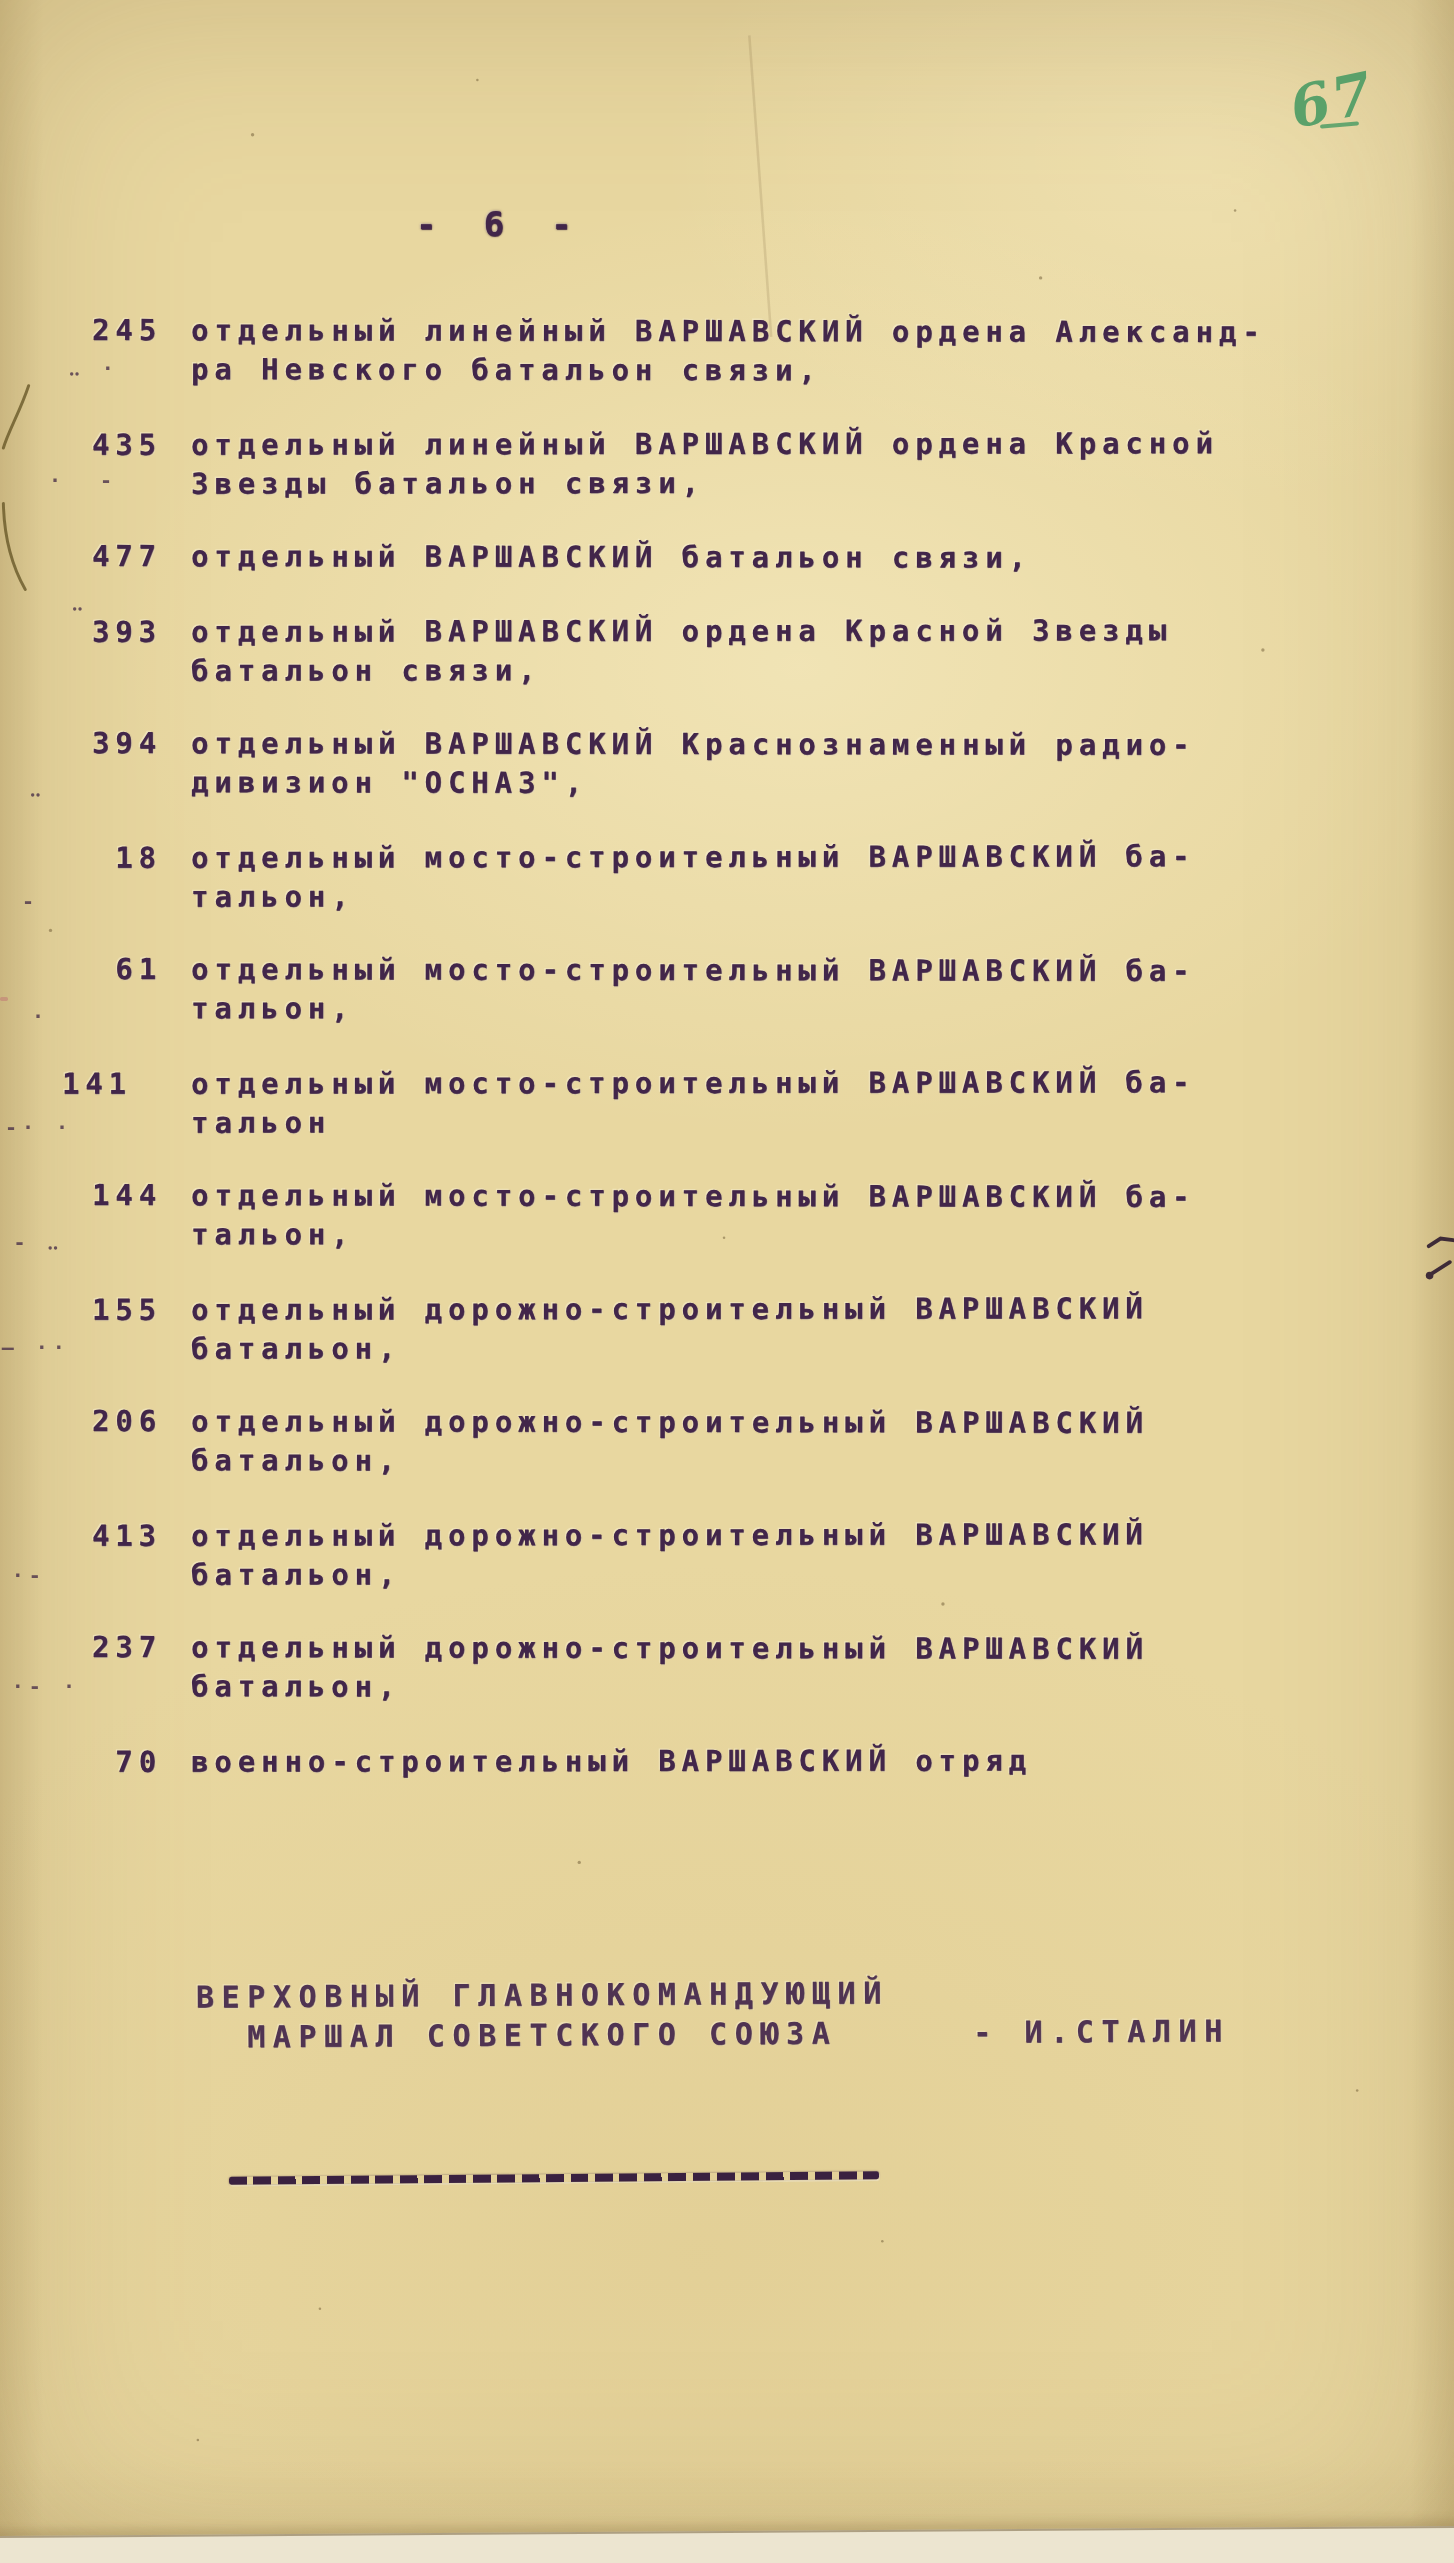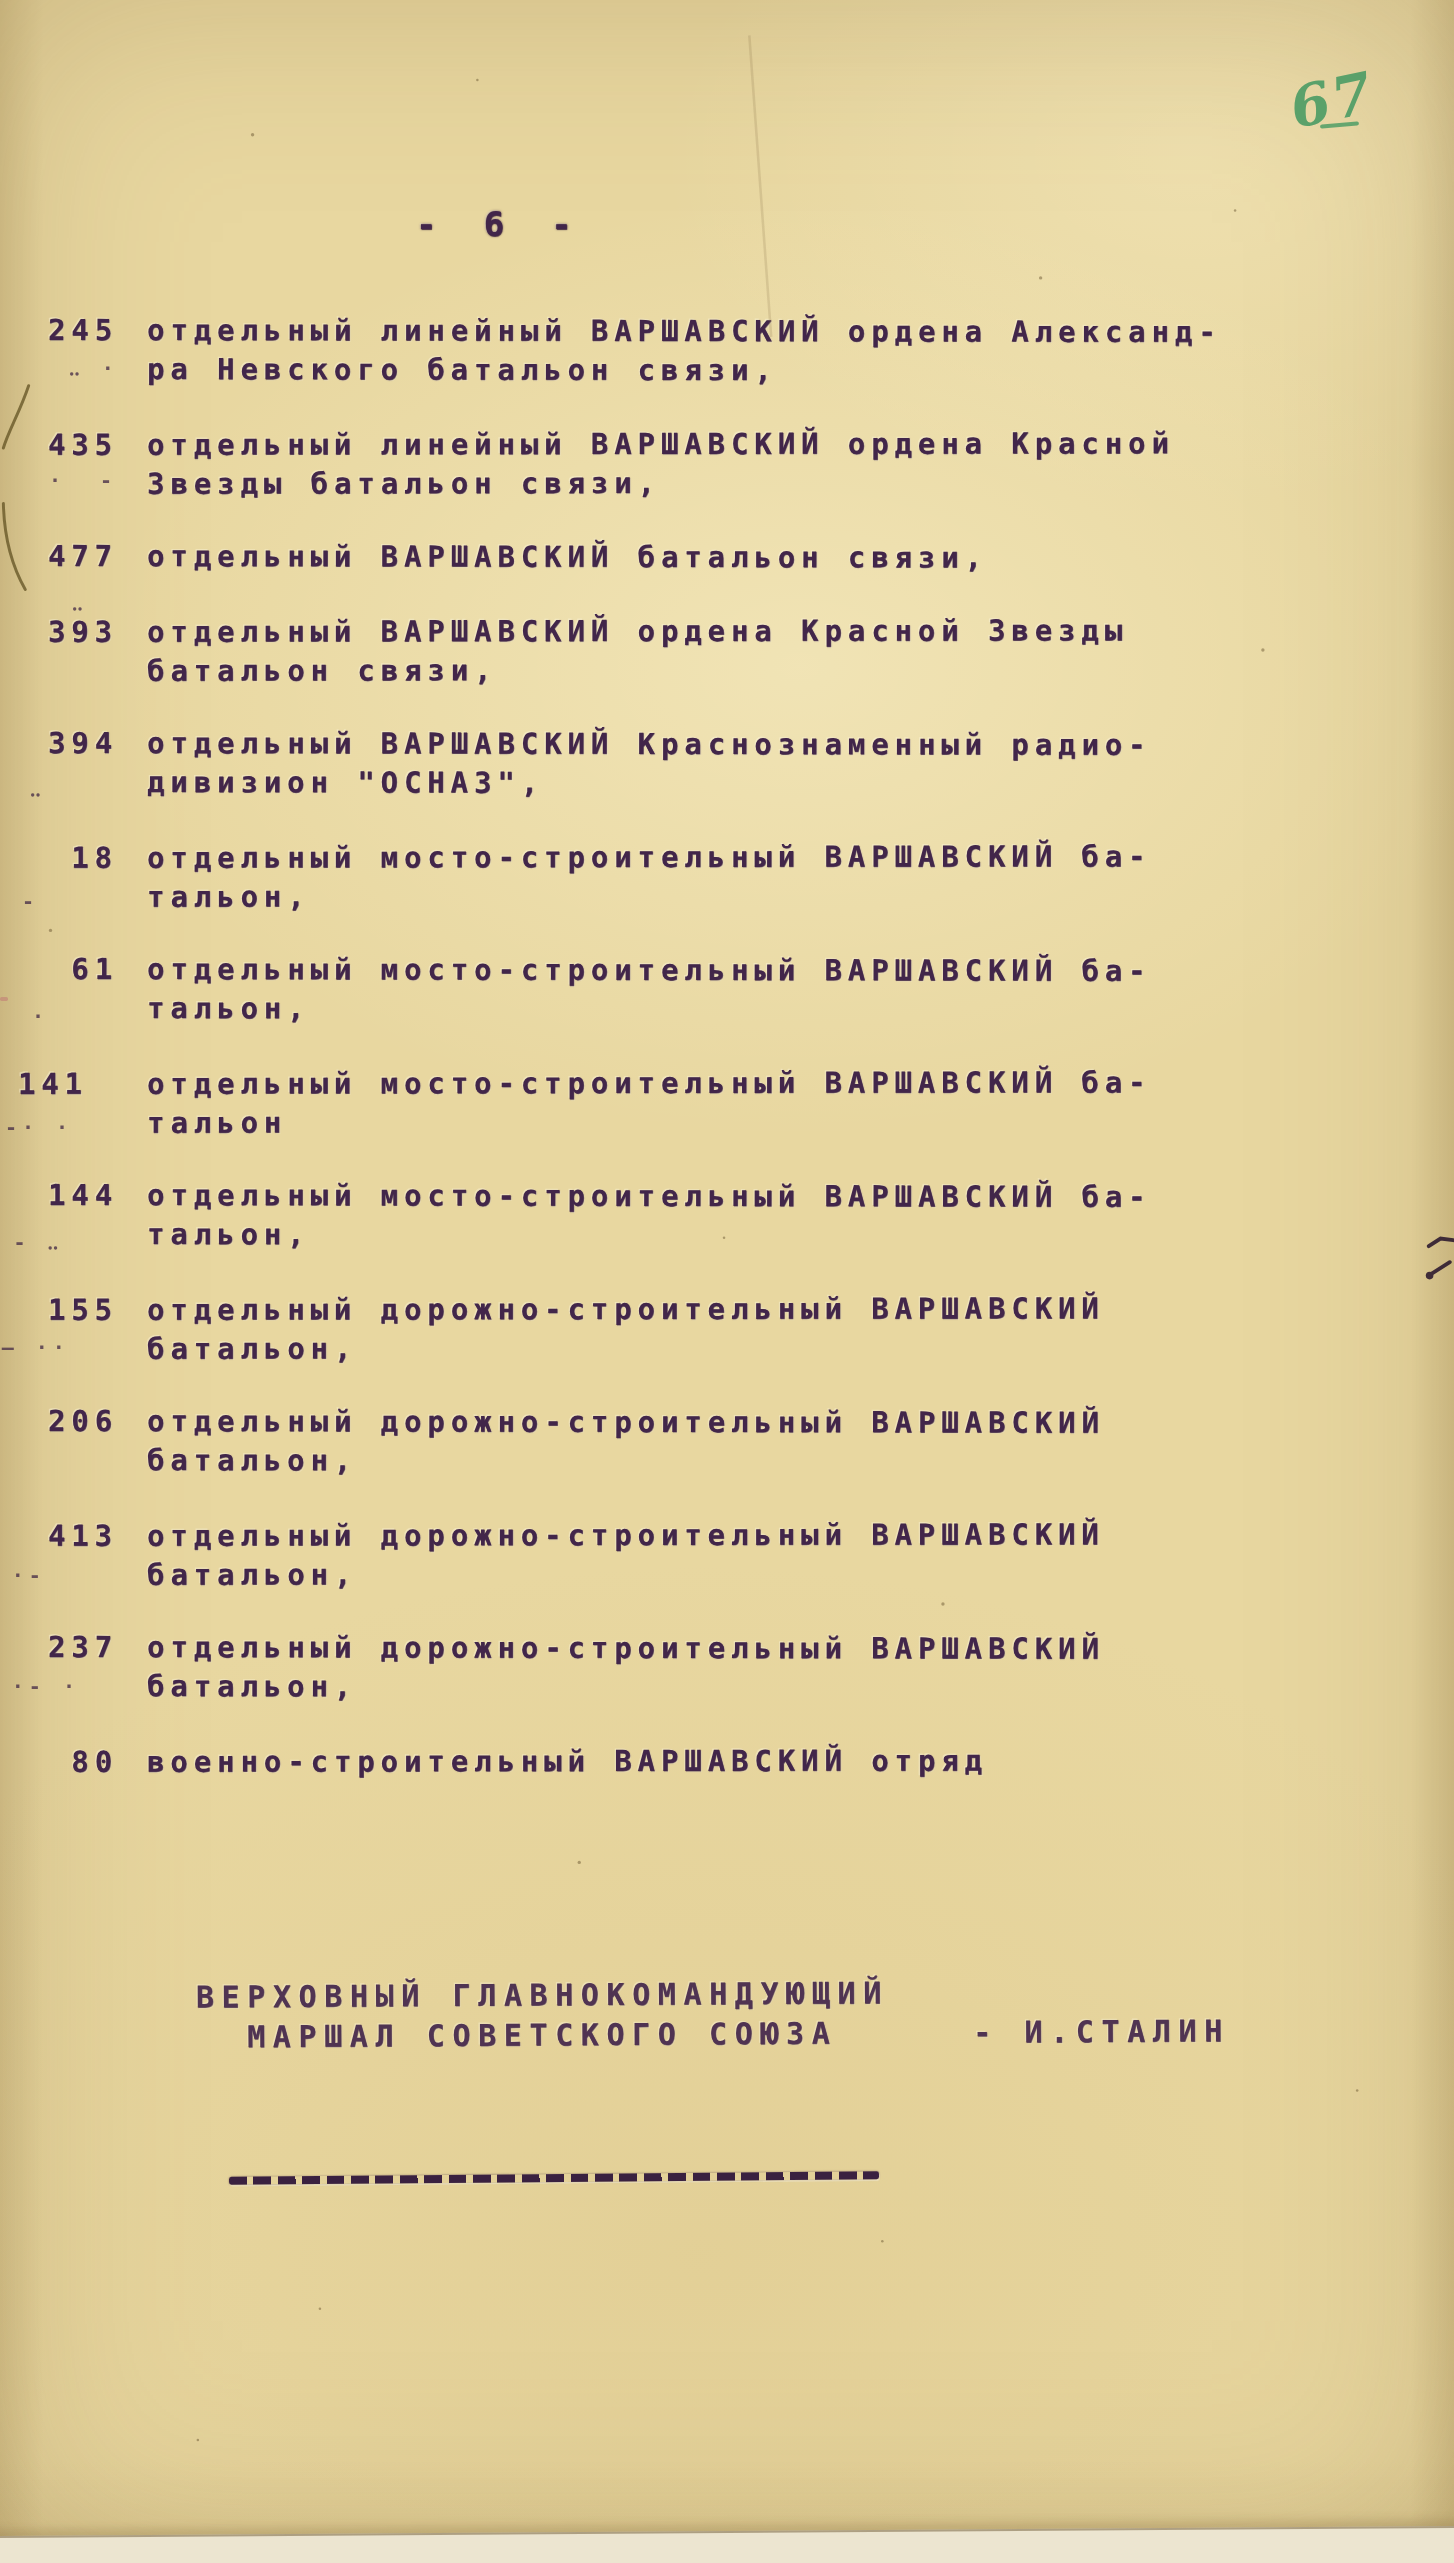--- a/index.html
+++ b/index.html
@@ -47,21 +47,21 @@
     font-size:34px;letter-spacing:10px;word-spacing:6.7px;
     text-shadow:0 0 2.5px rgba(55,28,60,.8),
       0.5px 0.5px 0.8px rgba(50,25,55,.8),
       -1.3px -1.3px 0.5px rgba(253,247,224,.4);
   }
   
   #unit-list{position:absolute;left:0;top:312px;width:1347px;}
   .unit-row{display:flex;margin-bottom:35px;}
   .unit-row:nth-child(odd){transform:rotate(.1deg);}
   .unit-row:nth-child(even){transform:rotate(-.08deg);}
-  .unit-number{width:118px;text-align:right;flex:none;}
+  .unit-number{width:118px;text-align:right;flex:none;margin-left:44px;}
   .unit-row:nth-child(8) .unit-number{transform:translateX(-30px);}
   .unit-text{margin-left:29px;}
   
   #signature{position:absolute;left:196px;top:1974px;transform:rotate(-.35deg);opacity:.93;}
   .sig-line{font-size:30px;letter-spacing:7.6px;line-height:40px;color:#45284d;}
   .sig-line2{position:relative;left:51px;width:1179px;}
   .sig-name{position:absolute;left:726px;top:0;}
   
   #dashed-rule{
     position:absolute;left:229px;top:2174px;width:650px;height:7.6px;
@@ -185,21 +185,21 @@
         </div>
       </div>
       <div class="unit-row">
         <div class="unit-number typed">237</div>
         <div class="unit-text">
           <div class="unit-line typed">отдельный дорожно-строительный ВАРШАВСКИЙ</div>
           <div class="unit-line typed">батальон,</div>
         </div>
       </div>
       <div class="unit-row">
-        <div class="unit-number typed">80</div>
+        <div class="unit-number typed">70</div>
         <div class="unit-text">
           <div class="unit-line typed">военно-строительный ВАРШАВСКИЙ отряд</div>
         </div>
       </div>
     </div>
 
   <div id="signature">
     <div class="sig-line typed">ВЕРХОВНЫЙ ГЛАВНОКОМАНДУЮЩИЙ</div>
     <div class="sig-line typed sig-line2">
       <span>МАРШАЛ СОВЕТСКОГО СОЮЗА</span>

